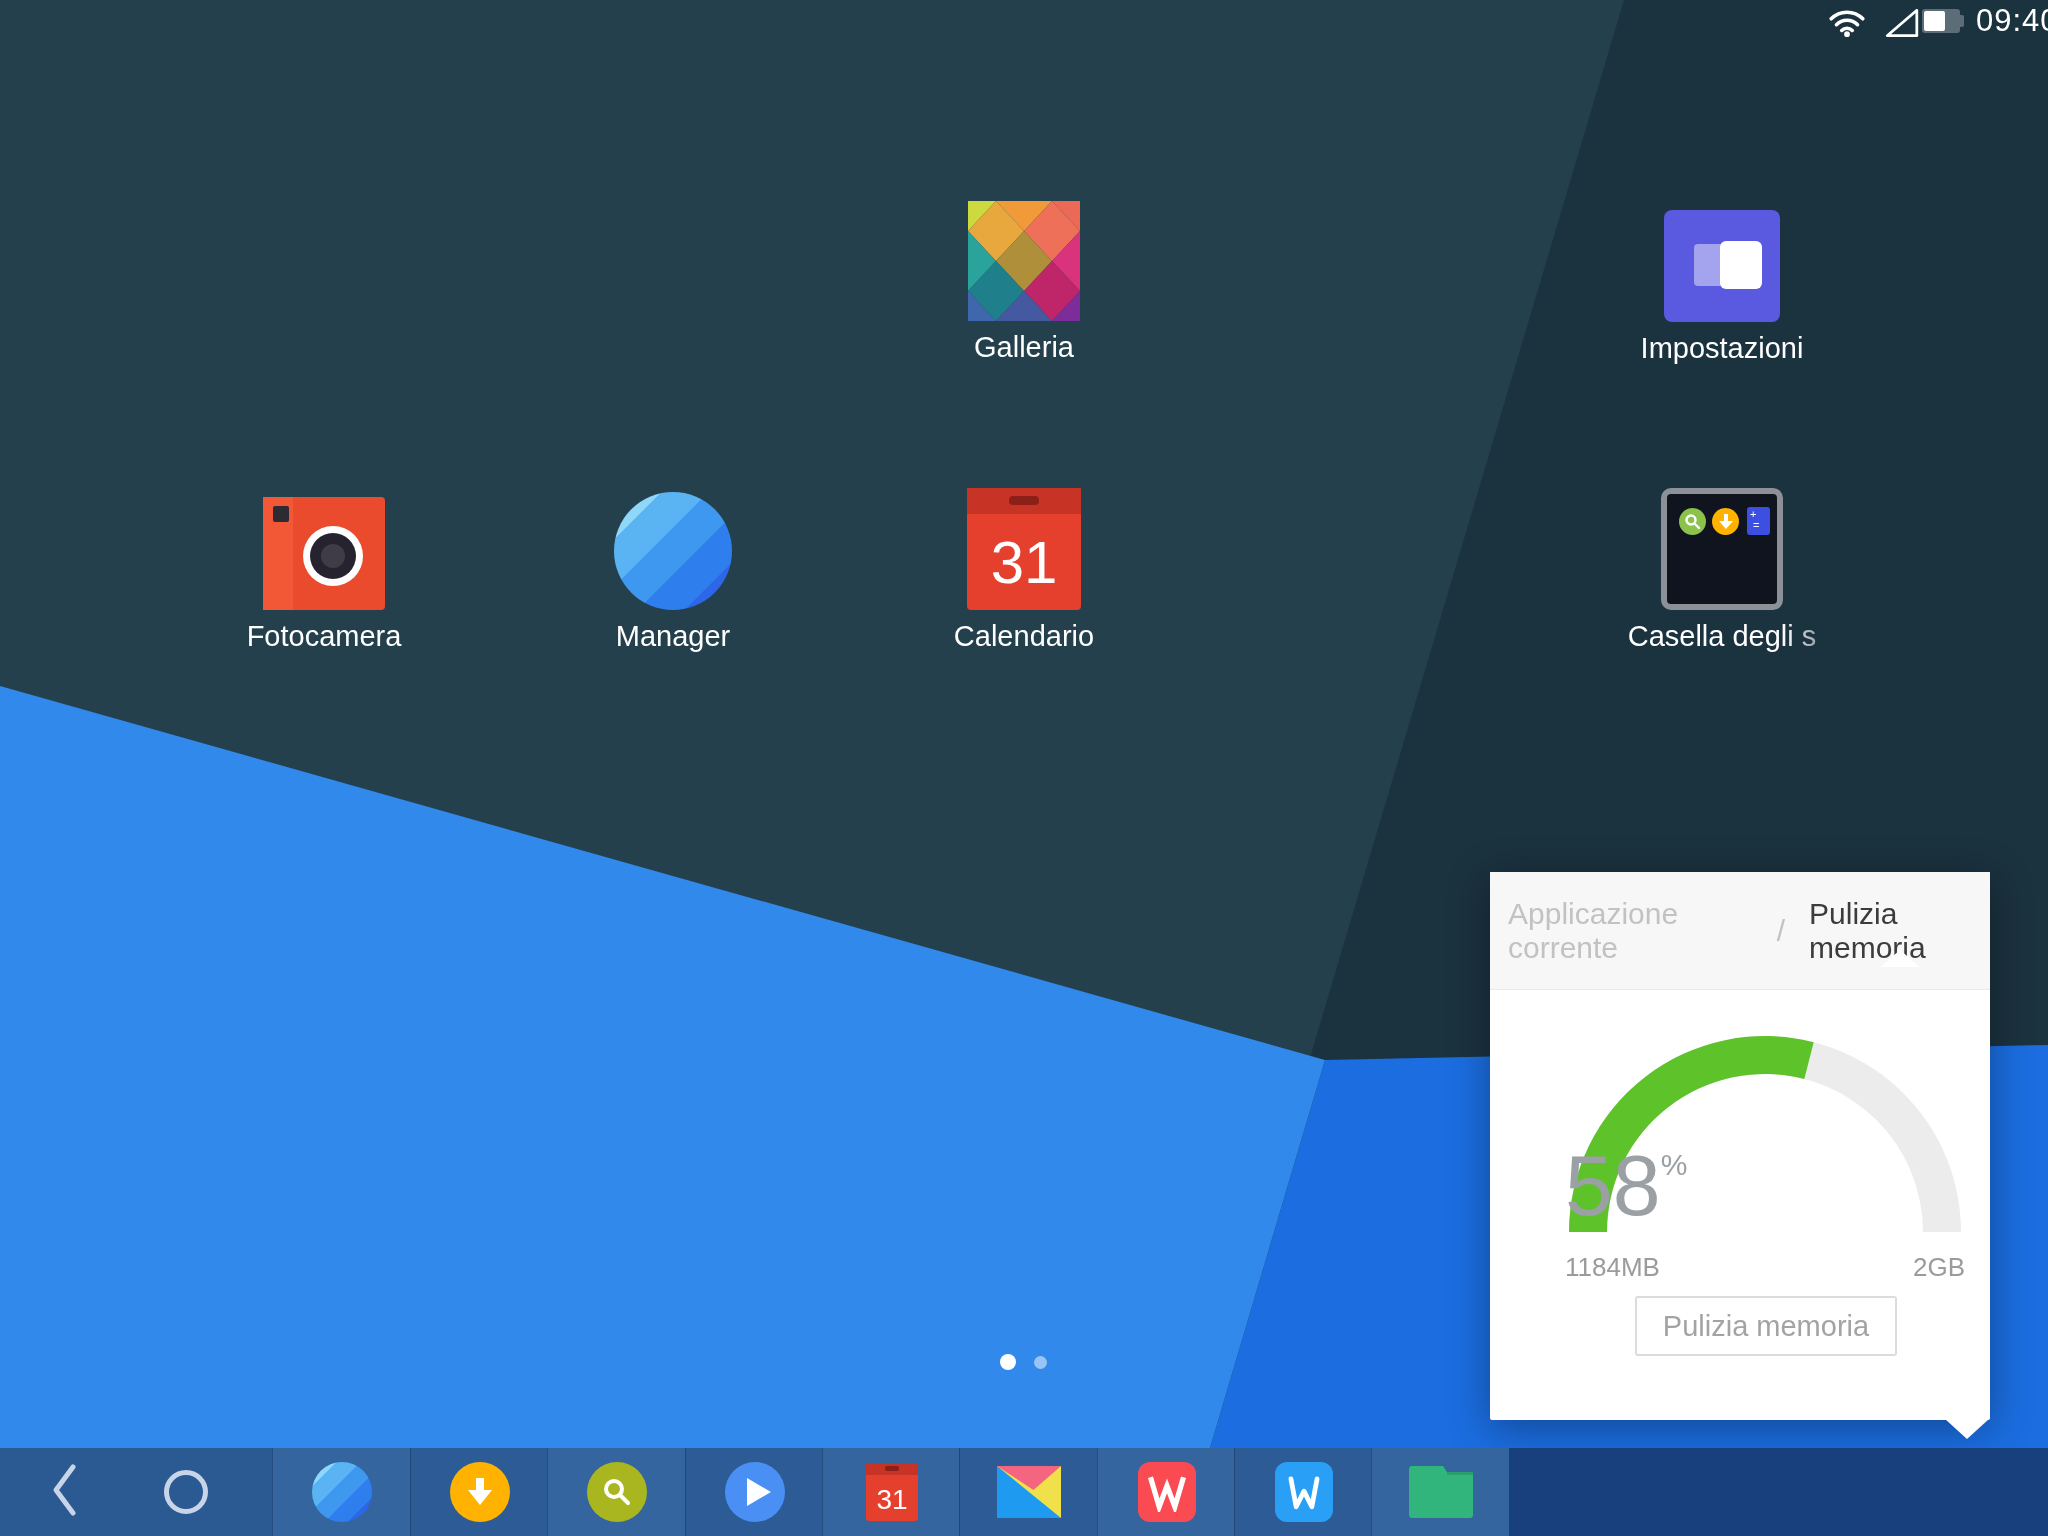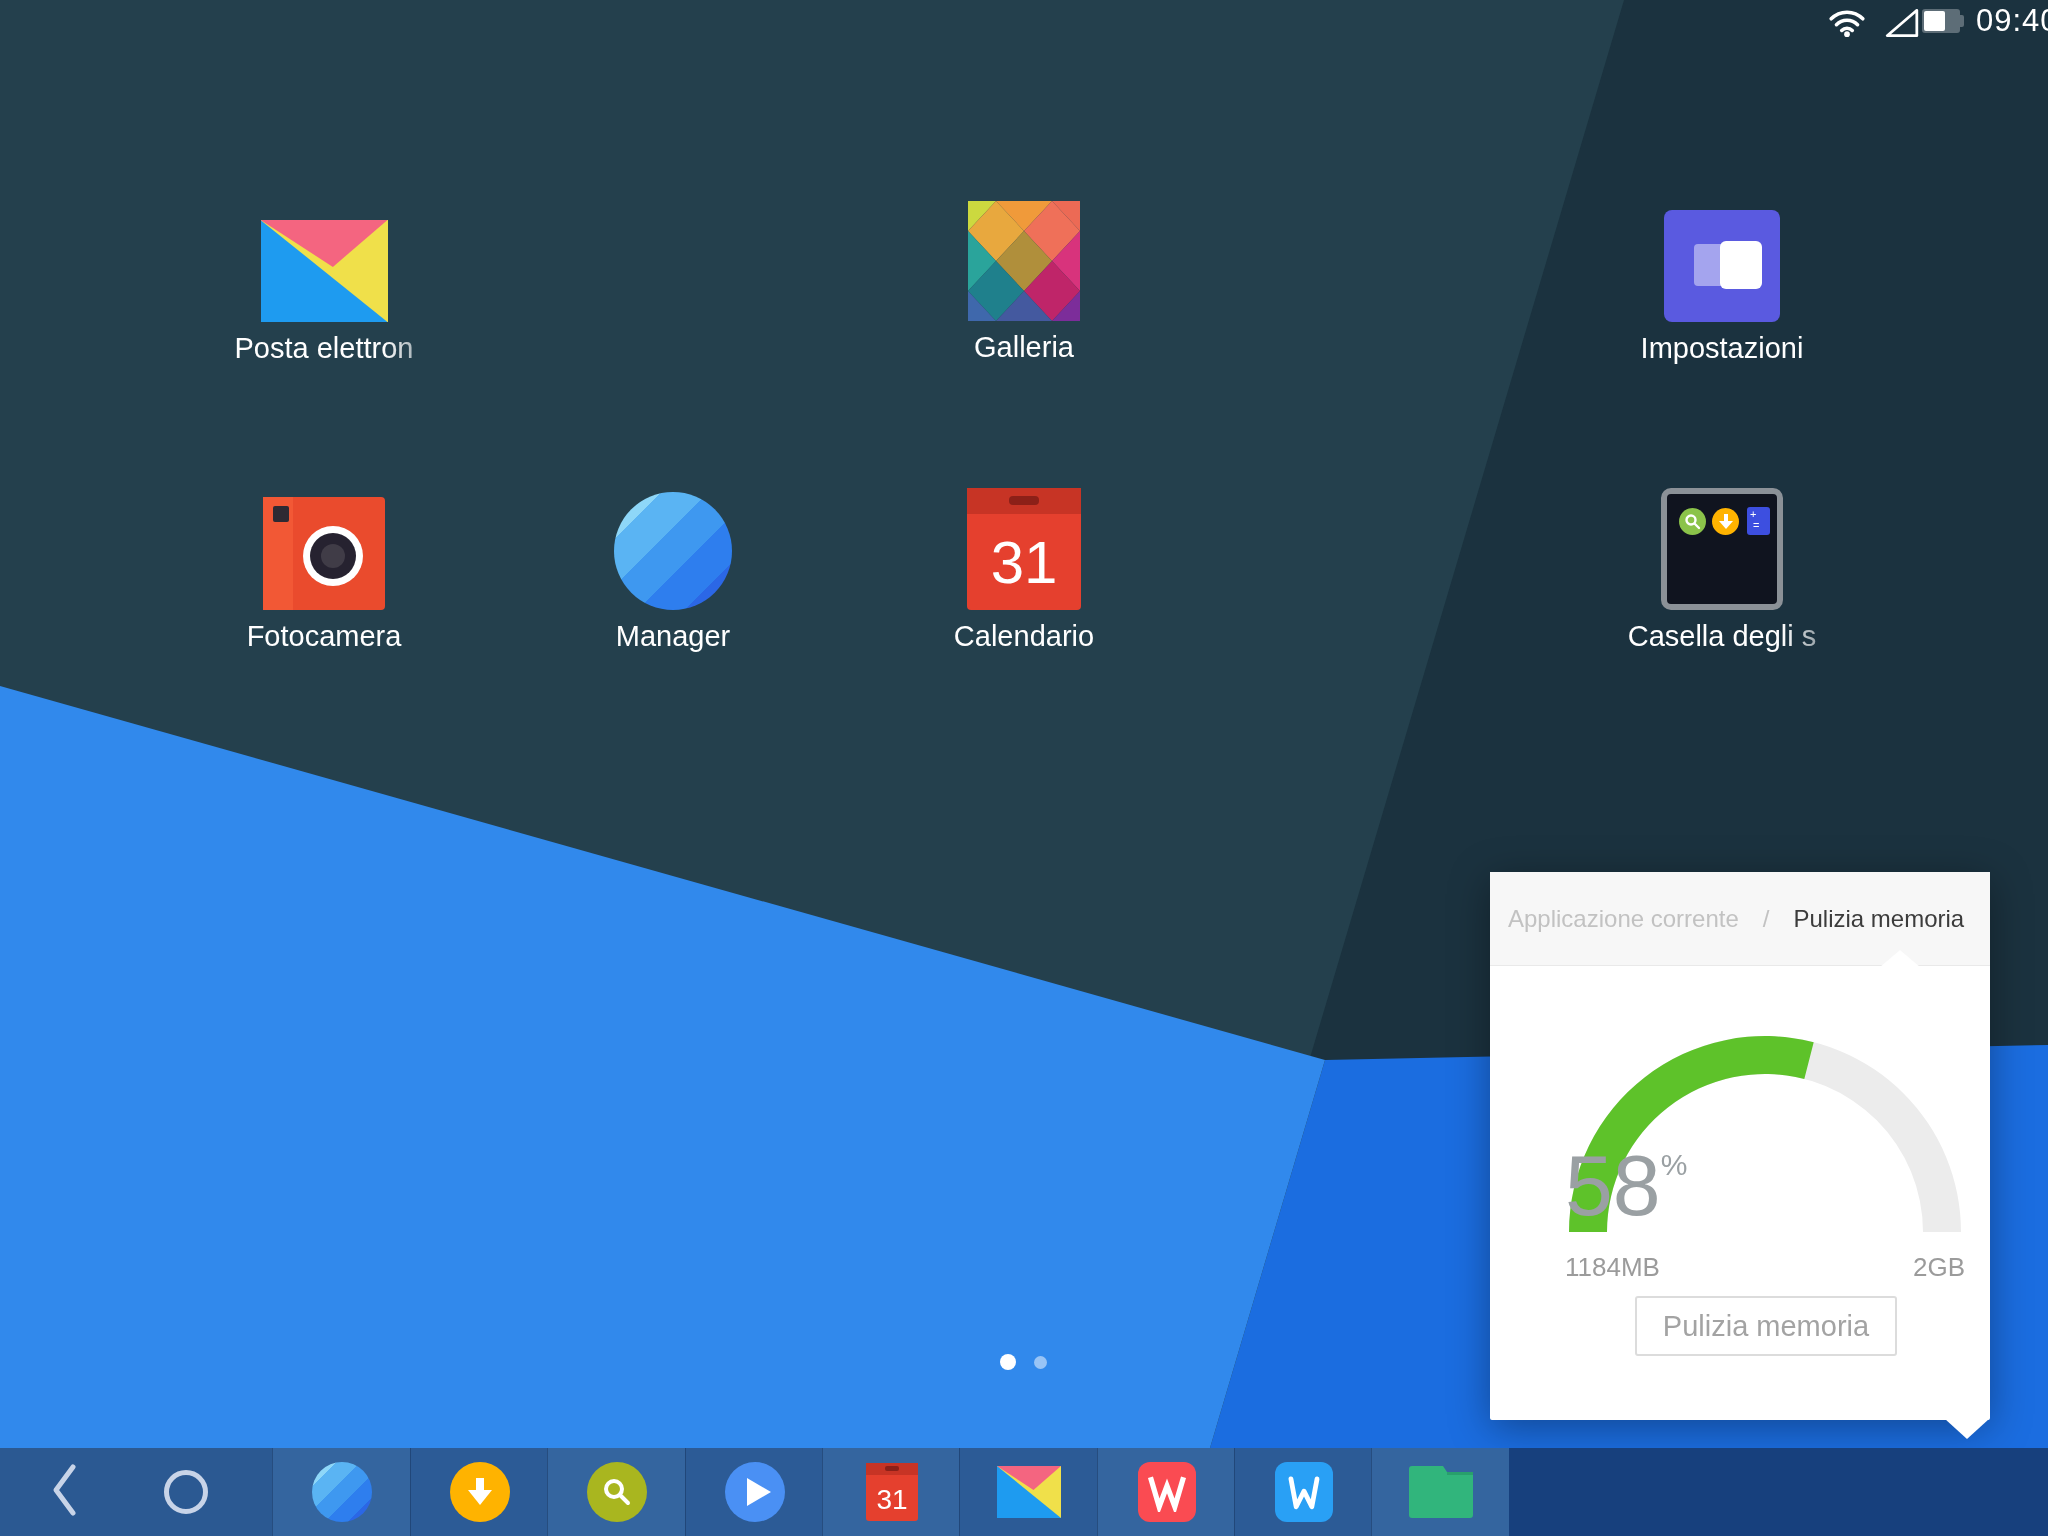--- a/index.html
+++ b/index.html
@@ -39,22 +39,22 @@
   .tb-cell{position:absolute;top:0;height:88px;display:flex;align-items:center;justify-content:center;}
   .cellL{background:#34659f;border-left:1px solid rgba(15,35,70,.35);}
   .cellD{background:#2c5b96;border-left:1px solid rgba(15,35,70,.35);}
   .circ60{width:60px;height:60px;border-radius:50%;display:flex;align-items:center;justify-content:center;}
   .wps-sq{width:58px;height:60px;border-radius:12px;display:flex;align-items:center;justify-content:center;}
   
   .dot{position:absolute;border-radius:50%;}
   
   #panel{position:absolute;left:1490px;top:872px;width:500px;height:548px;background:#fff;
          box-shadow:0 8px 40px rgba(0,0,0,.35);border-radius:2px;}
-  #panel-header{position:relative;height:94px;background:#f7f7f7;border-bottom:1px solid #e9e9e9;
-      display:flex;align-items:center;font-size:24px;padding-left:18px;box-sizing:border-box;}
+  #panel-header{position:relative;height:118px;background:#f7f7f7;border-bottom:1px solid #e9e9e9;
+      display:flex;align-items:center;font-size:30px;padding-left:18px;box-sizing:border-box;}
   .tab-inactive{color:#c2c2c2;}
   .tab-sep{color:#c2c2c2;margin:0 24px;}
   .tab-active{color:#3c3c3c;}
   #tab-caret{position:absolute;left:390px;top:78px;width:0;height:0;
       border-left:20px solid transparent;border-right:20px solid transparent;border-bottom:17px solid #fff;}
   #gauge-wrap{position:absolute;left:75px;top:160px;width:400px;height:202px;}
   #pct{position:absolute;left:75px;top:270px;width:400px;color:#9aa0a3;}
   #pct .num{font-size:86px;font-weight:200;line-height:1;}
   #pct .unit{font-size:30px;vertical-align:40px;}
   #gauge-labels{position:absolute;left:75px;top:380px;width:400px;display:flex;justify-content:space-between;
@@ -87,29 +87,20 @@
       <polygon points="3,27 31,27 31,3" fill="none" stroke="#fff" stroke-width="2.6" stroke-linejoin="round"></polygon>
     </svg>
   </div>
   <div class="abs" style="left:1922px;top:9px;width:44px;height:24px;">
     <div class="abs" style="left:0;top:0;width:38px;height:24px;background:#5d6d77;border-radius:3px;"></div>
     <div class="abs" style="left:2px;top:2px;width:21px;height:20px;background:#fff;border-radius:2px;"></div>
     <div class="abs" style="left:38px;top:6px;width:4px;height:12px;background:#5d6d77;border-radius:0 2px 2px 0;"></div>
   </div>
   <div class="abs" id="status-time" style="left:1976px;top:3px;">09:40</div>
 
-  <div class="tile" style="left:174px;top:196px;">
-    <div class="iconbox" style="height:126px;">
-      <div class="pe-icon">
-        <div class="pe-pink"></div>
-          <div class="pe-blue"></div>
-      </div>
-    </div>
-    <div class="applabel fade">Posta elettron</div>
-  </div>
 
 
   <div class="tile" style="left:874px;top:195px;">
     <div class="iconbox" style="height:126px;">
       <svg width="112" height="120" viewBox="0 0 112 120">
         <g>
           <polygon points="0,-30 28,0 0,30 -28,0" fill="#ccd93f"></polygon>
           <polygon points="56,-30 84,0 56,30 28,0" fill="#f09a3a"></polygon>
           <polygon points="112,-30 140,0 112,30 84,0" fill="#ec6a55"></polygon>
           <polygon points="28,0 56,30 28,60 0,30" fill="#e8a83e"></polygon>

